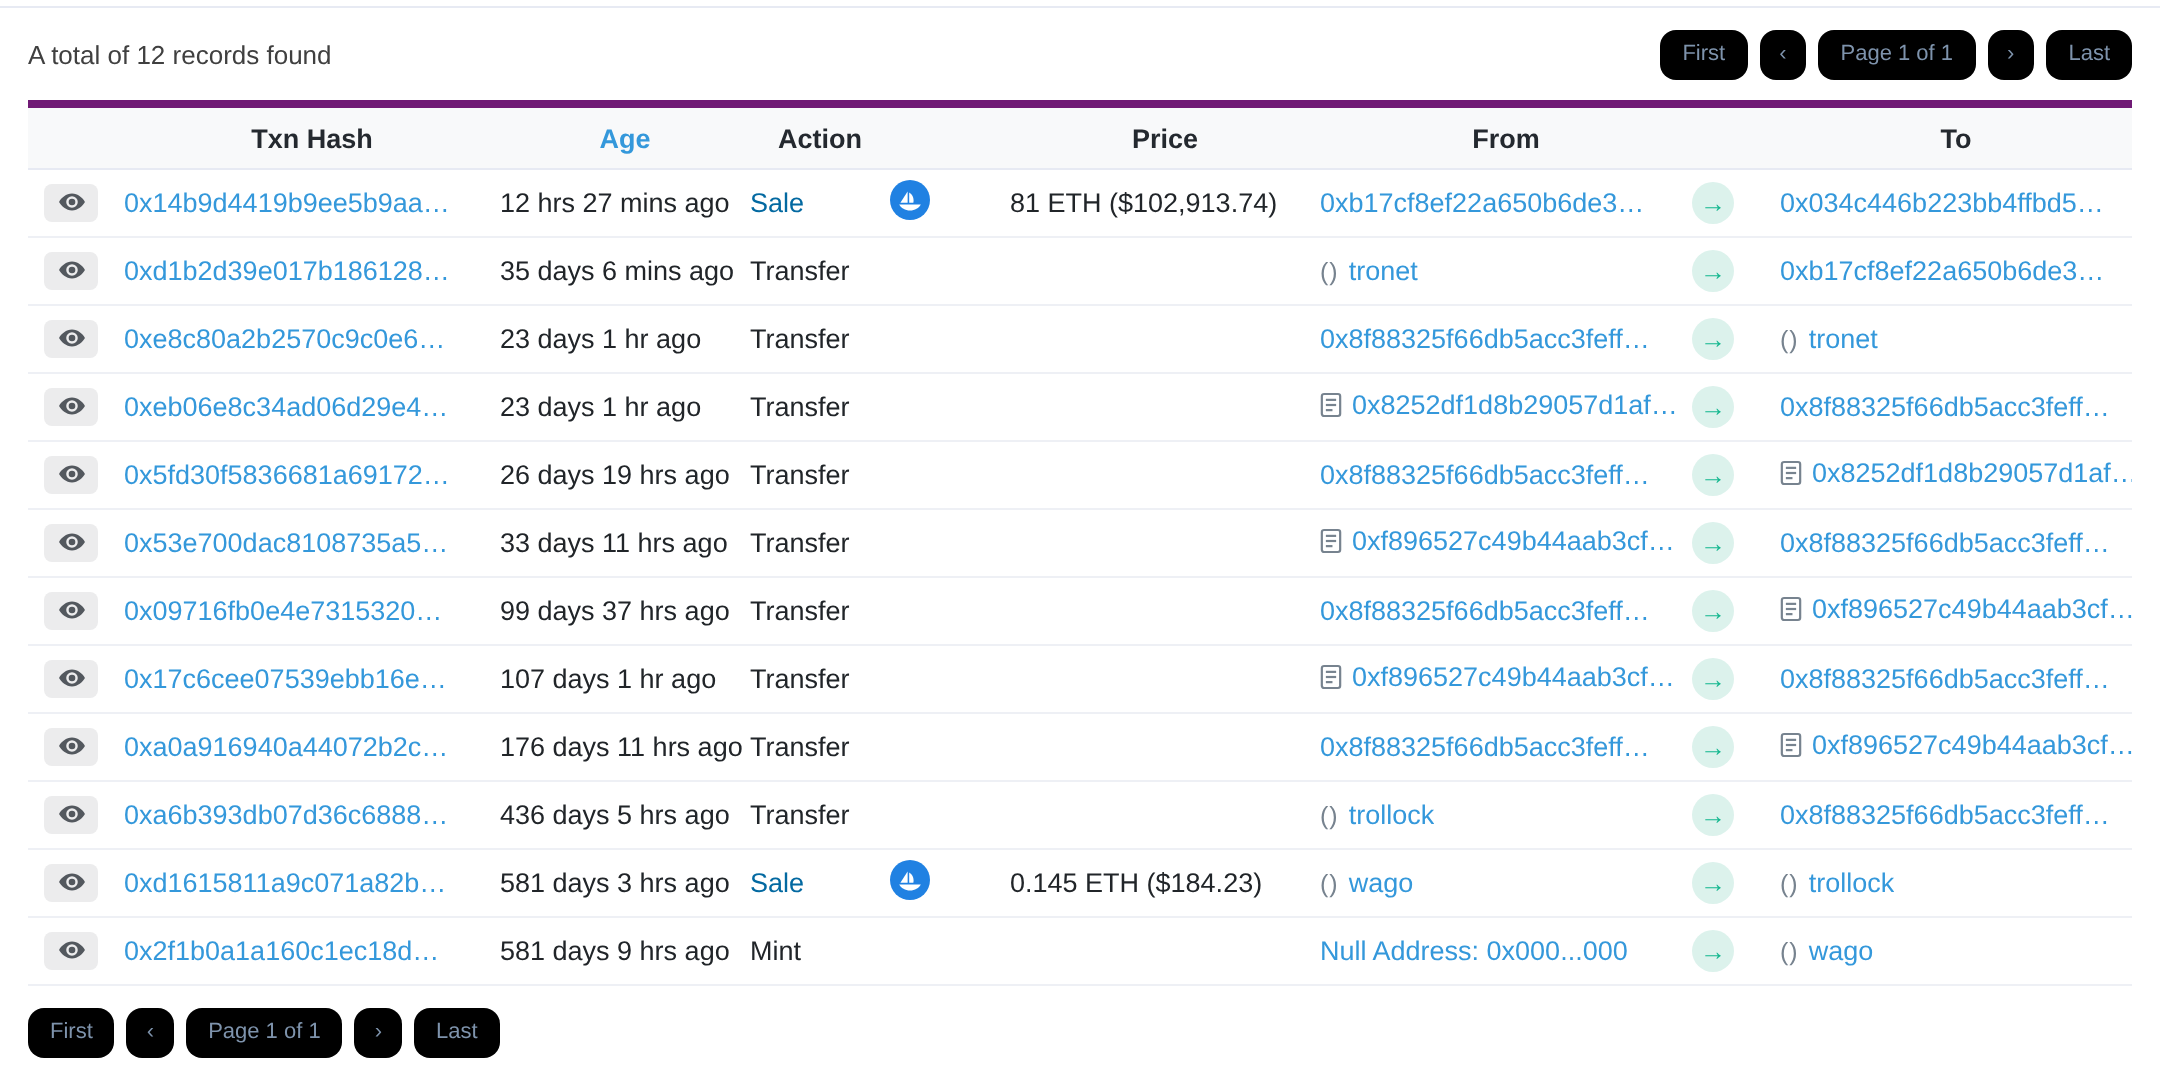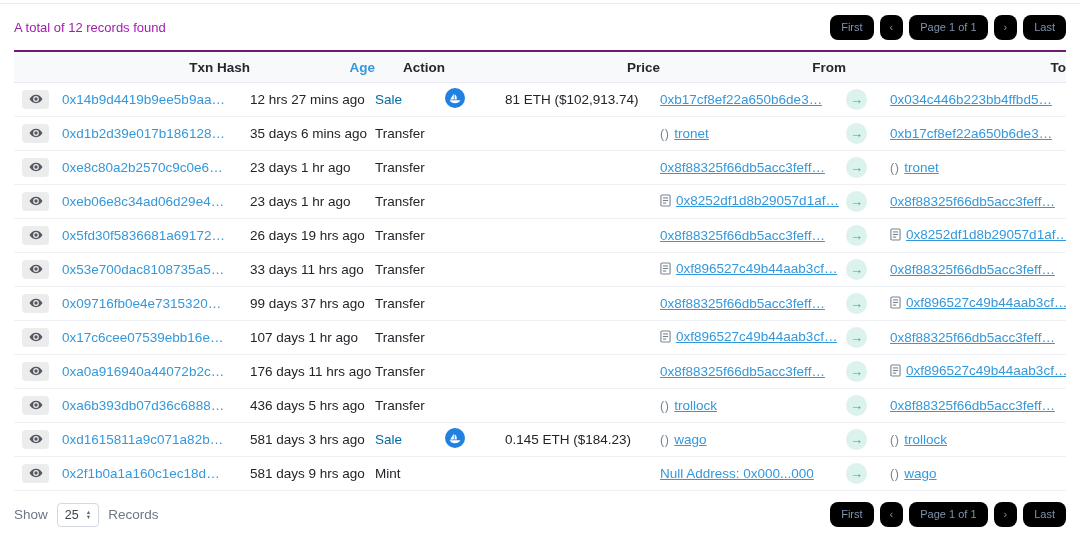--- a/index.html
+++ b/index.html
@@ -6,53 +6,53 @@
   body {
     width:1080px; height:544px; overflow:hidden;
     background:#ffffff; color:#212529;
     font-family:"Liberation Sans", sans-serif; font-size:13.5px;
     -webkit-font-smoothing:antialiased;
   }
   .container { padding:0 14px; border-top:1px solid #e7eaf3; margin-top:3px; }
 
   
   .bar { display:flex; justify-content:space-between; align-items:center; padding:11px 0 10px; }
-  .total-text { color:#a21caf; font-size:13px; }
+  .total-text { color:#404040; font-size:13px; }
   .pager { display:flex; gap:6px; }
   .page-btn {
     background:#000000; color:#7e93ac; border:none; cursor:default;
     font-family:inherit; font-size:11px; line-height:1;
     padding:7px 11px; border-radius:8px; white-space:nowrap;
   }
   .page-btn.nav { padding:7px 10px; font-size:11px; }
 
   
   table { width:100%; border-collapse:collapse; table-layout:fixed; }
   thead th {
-    background:#f8f9fa; border-top:2px solid #701a75; border-bottom:1px solid #e7eaf3;
-    font-size:13.5px; font-weight:700; color:#24292f; text-align:right;
+    background:#f8f9fa; border-top:4px solid #701a75; border-bottom:1px solid #e7eaf3;
+    font-size:13.5px; font-weight:700; color:#24292f; text-align:center;
     height:30px; padding:0;
   }
   tbody td {
     border-bottom:1px solid #eef0f5; height:33px; padding:0;
     font-size:13.5px; white-space:nowrap; overflow:hidden; text-overflow:clip;
     vertical-align:middle;
   }
   .pad-l { padding-left:8px; }
   .link { color:#3498db; text-decoration:none; cursor:pointer; }
   .sale { color:#0369a1; }
 
   .eye-btn {
     display:inline-flex; align-items:center; justify-content:center;
     width:27px; height:19px; background:#ececed; border:none; border-radius:4px;
     cursor:pointer; padding:0;
   }
   .os-wrap { display:inline-flex; width:20px; height:20px; cursor:pointer; }
   .addr { display:inline-flex; align-items:center; gap:5px; max-width:100%; }
-  .addr .txt { overflow:hidden; text-overflow:clip; white-space:nowrap;text-decoration:underline; }
+  .addr .txt { overflow:hidden; text-overflow:clip; white-space:nowrap; }
   .brackets { color:#77838f; font-size:12.5px; letter-spacing:0.5px; }
   .cicon { flex:0 0 auto; }
   .arrow-badge {
     display:inline-flex; align-items:center; justify-content:center;
     width:21px; height:21px; border-radius:50%;
     background:#dcf2ec; color:#17b890; font-size:13px; line-height:1;
   }
 
   
   .show-group { display:flex; align-items:center; gap:9px; color:#6e7787; font-size:13.5px; }
@@ -517,31 +517,20 @@
 
         <span class="brackets">()</span>
         <span class="txt">wago</span>
       </a>
     </td>
   </tr>
 </tbody>
   </table>
 
   <div class="bar">
-    <div class="show-group">
-      <span>Show</span>
-      <span class="select-box">
-        <span>25</span>
-        <span class="spinner">
-          <span>▲</span>
-          <span>▼</span>
-        </span>
-      </span>
-      <span>Records</span>
-    </div>
     <div class="pager">
       <button class="page-btn">First</button>
       <button class="page-btn nav"><span>‹</span></button>
       <button class="page-btn">Page 1 of 1</button>
       <button class="page-btn nav"><span>›</span></button>
       <button class="page-btn">Last</button>
     </div>
   </div>
 
 </div>

